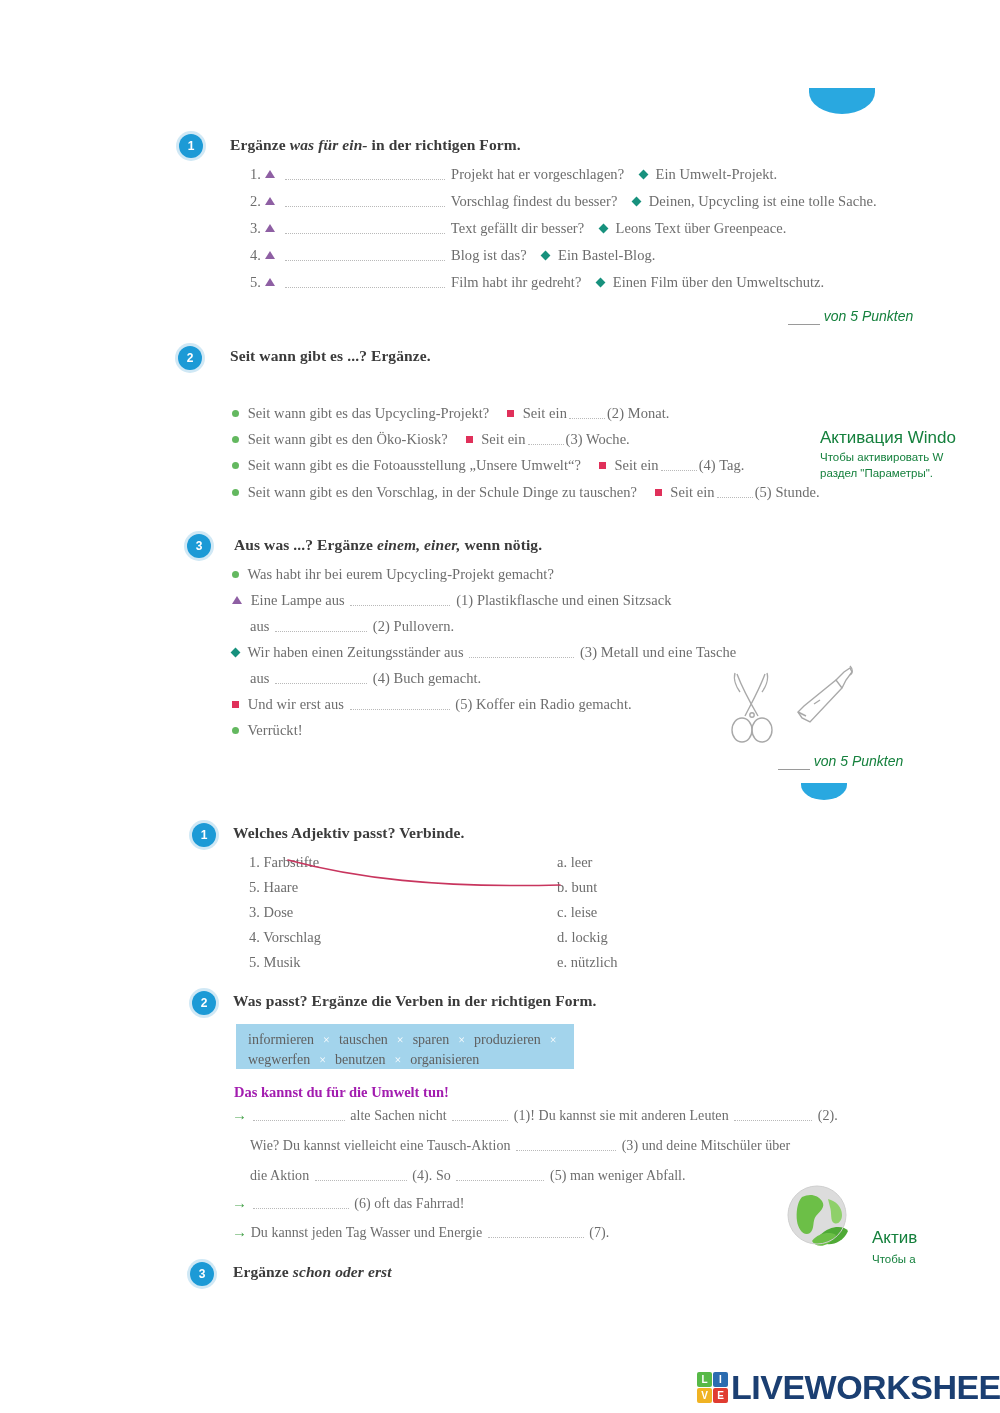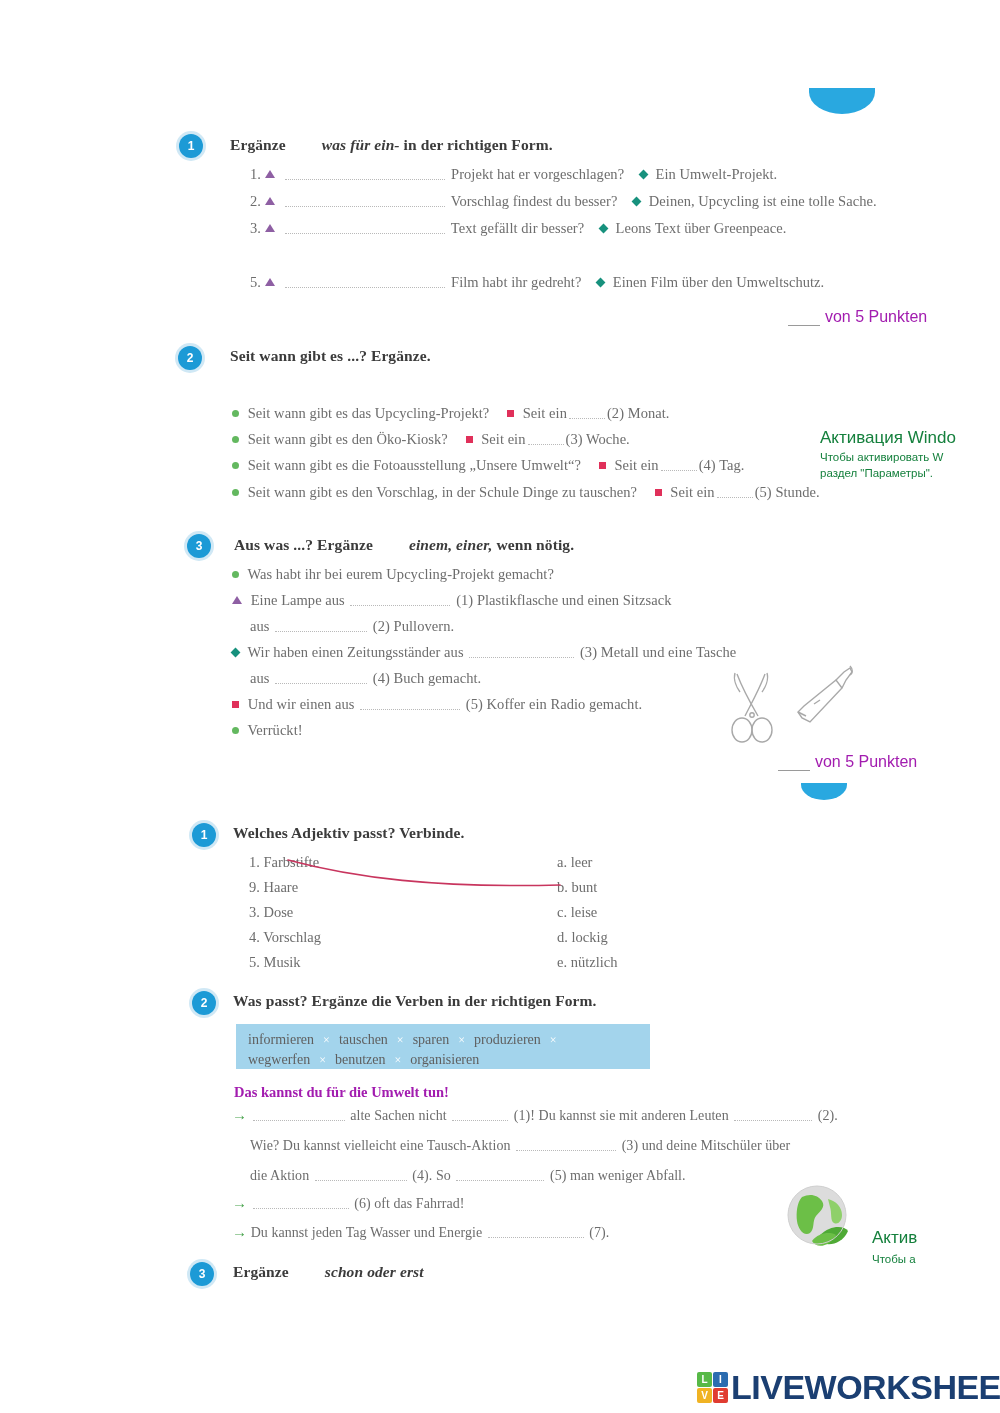--- a/index.html
+++ b/index.html
@@ -37,21 +37,21 @@
   
   .ex-title{
     position:absolute;
     font-family:"Liberation Serif", serif;
     font-weight:bold;
     font-size:15.5px;
     color:#3b3b3b;
     letter-spacing:.1px;
     white-space:nowrap;
   }
-  .ex-title i{font-style:italic;margin-left:32px;}
+  .ex-title i{font-style:italic;}
 
   
   .line{
     position:absolute;
     font-size:14.5px;
     color:#6d6d6d;
     white-space:nowrap;
     letter-spacing:.05px;
   }
   .line.sm{font-size:14px;}
@@ -76,36 +76,37 @@
     border-right:5px solid transparent;
     border-bottom:8px solid #8e5fa3;
   }
   .mk-diamond-teal{width:7px;height:7px;background:#17917d;transform:rotate(45deg);}
   .mk-arrow{color:#46a24a;font-size:15px;line-height:1;}
 
   
   .score{
     position:absolute;
     font-family:"Liberation Sans", sans-serif;
-    font-size:16px;
-    color:#a21caf;
+    font-size:14px;
+    color:#15803d;
     white-space:nowrap;
+    font-style:italic;
   }
   .score u{text-decoration:none;border-bottom:1px solid #9a9a9a;padding:0 14px;}
 
   
   .match-left{position:absolute;font-size:14.5px;color:#6d6d6d;}
   .match-right{position:absolute;font-size:14.5px;color:#6d6d6d;}
   #match-line{position:absolute;left:285px;top:852px;width:320px;height:50px;}
 
   
   #wordbank{
     position:absolute;
     left:236px;top:1024px;
-    width:414px;height:45px;
+    width:338px;height:45px;
     background:#a3d4ec;
     padding:6px 12px;
     box-sizing:border-box;
   }
   #wordbank .wb-row{
     font-size:14px;color:#5f5f5f;
     line-height:19px;white-space:nowrap;
   }
   .wb-x{color:#ffffff;font-size:12px;margin:0 9px;}
 
@@ -190,20 +191,28 @@
 
   <div class="line" style="left:250px;top:220px;">
     <span>3.</span>
     <span class="mk mk-tri"></span>
     <span class="blank" style="width:160px;"></span>
     <span>Text gefällt dir besser?</span>
     <span class="mk mk-diamond-teal" style="margin-left:12px;"></span>
     <span>Leons Text über Greenpeace.</span>
   </div>
 
+  <div class="line" style="left:250px;top:247px;">
+    <span>4.</span>
+    <span class="mk mk-tri"></span>
+    <span class="blank" style="width:160px;"></span>
+    <span>Blog ist das?</span>
+    <span class="mk mk-diamond-teal" style="margin-left:12px;"></span>
+    <span>Ein Bastel-Blog.</span>
+  </div>
 
   <div class="line" style="left:250px;top:274px;">
     <span>5.</span>
     <span class="mk mk-tri"></span>
     <span class="blank" style="width:160px;"></span>
     <span>Film habt ihr gedreht?</span>
     <span class="mk mk-diamond-teal" style="margin-left:12px;"></span>
     <span>Einen Film über den Umweltschutz.</span>
   </div>
 
@@ -271,21 +280,21 @@
     <span class="blank" style="width:105px;"></span>
     <span>(3) Metall und eine Tasche</span>
   </div>
   <div class="line" style="left:250px;top:670px;">
     <span>aus</span>
     <span class="blank" style="width:92px;"></span>
     <span>(4) Buch gemacht.</span>
   </div>
   <div class="line" style="left:232px;top:696px;">
     <span class="mk mk-square"></span>
-    <span>Und wir einen aus</span>
+    <span>Und wir erst aus</span>
     <span class="blank" style="width:100px;"></span>
     <span>(5) Koffer ein Radio gemacht.</span>
   </div>
   <div class="line" style="left:232px;top:722px;">
     <span class="mk mk-circle green"></span>
     <span>Verrückt!</span>
   </div>
 
   <svg id="scissors" viewBox="0 0 55 78">
     <g fill="none" stroke="#a9a9a9" stroke-width="1.4">
@@ -311,21 +320,21 @@
 
   <div class="score" style="left:778px;top:753px;"><u>&nbsp;</u> <span>von 5 Punkten</span></div>
 
   <div class="ex-badge" style="left:192px;top:823px;">
       <span>1</span>
     </div>
 
   <div class="ex-title" style="left:233px;top:824px;">Welches Adjektiv passt? Verbinde.</div>
 
   <div class="match-left" style="left:249px;top:854px;">1. Farbstifte</div>
-  <div class="match-left" style="left:249px;top:879px;">9. Haare</div>
+  <div class="match-left" style="left:249px;top:879px;">5. Haare</div>
   <div class="match-left" style="left:249px;top:904px;">3. Dose</div>
   <div class="match-left" style="left:249px;top:929px;">4. Vorschlag</div>
   <div class="match-left" style="left:249px;top:954px;">5. Musik</div>
 
   <div class="match-right" style="left:557px;top:854px;">a. leer</div>
   <div class="match-right" style="left:557px;top:879px;">b. bunt</div>
   <div class="match-right" style="left:557px;top:904px;">c. leise</div>
   <div class="match-right" style="left:557px;top:929px;">d. lockig</div>
   <div class="match-right" style="left:557px;top:954px;">e. nützlich</div>
 

